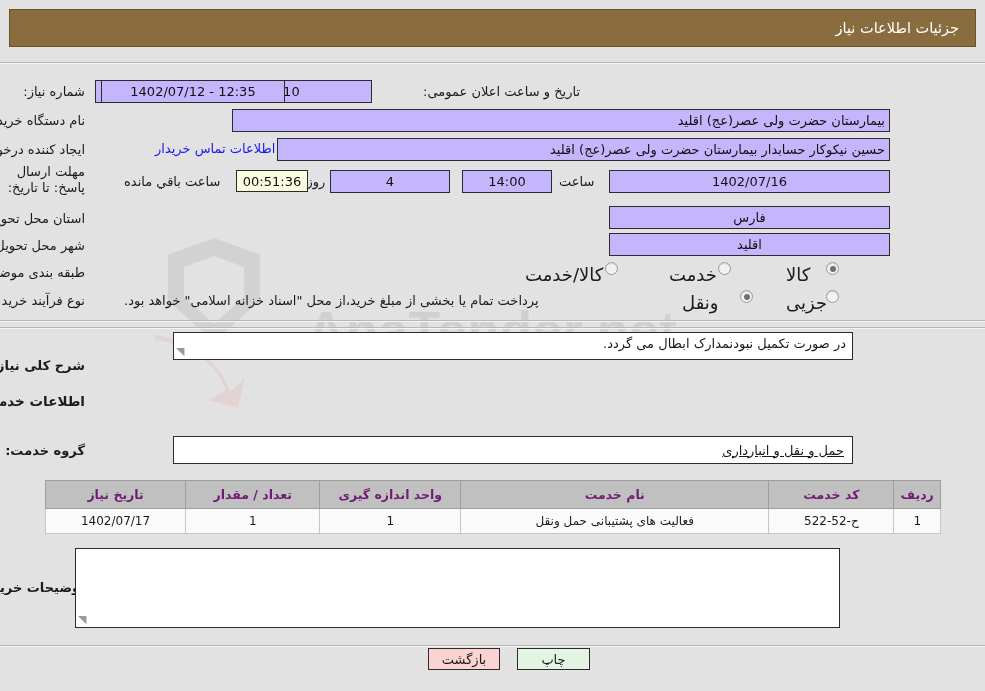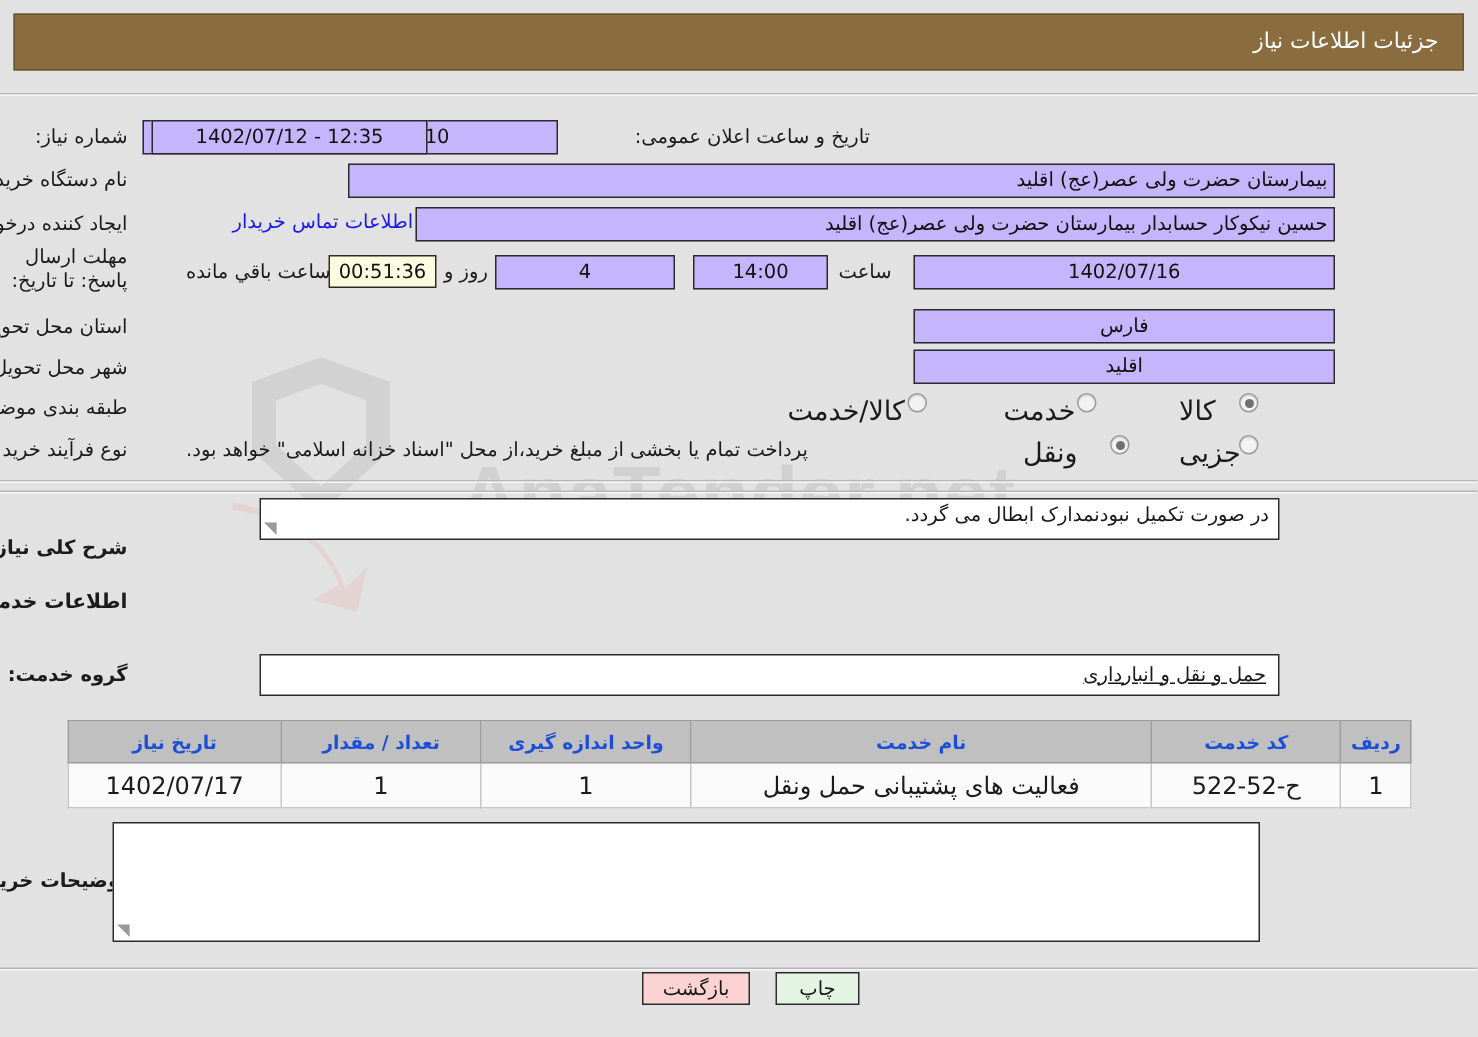--- a/index.html
+++ b/index.html
@@ -180,30 +180,30 @@
     z-index: 2;
     font-size: 13px;
     background: #fff;
   }
   table.grid th {
     background: #c0c0c0;
     border: 1px solid #9d9d9d;
     font-weight: bold;
     font-size: 12.5px;
     padding: 6px 4px;
-    color: #1d4ed8;
+    color: #701a75;
     text-align: center;
   }
   table.grid td {
     background: #fafafa;
     border: 1px solid #c6c6c6;
     padding: 5px 4px;
     text-align: center;
     color: #1b1b1b;
-    font-size: 16px;
+    font-size: 12px;
   }
 
   
   .heading {
     position: absolute;
     font-size: 13.5px;
     font-weight: bold;
     color: #1b1b1b;
     white-space: nowrap;
     z-index: 2;
@@ -255,21 +255,21 @@
 <div class="lbl" style="right:900px; top:142px;">ایجاد کننده درخواست:</div>
 <div class="box rightal" style="left:277px; top:138px; width:613px; height:23px;">حسین نیکوکار حسابدار بیمارستان حضرت ولی عصر(عج) اقلید</div>
 <div class="link" style="left:155px; top:141px;">اطلاعات تماس خریدار</div>
 
 <div class="lbl wrap" style="right:900px; top:164px; width:88px; text-align:right;">مهلت ارسال پاسخ: تا تاریخ:</div>
 <div class="box ltr" style="left:609px; top:170px; width:281px; height:23px;">1402/07/16</div>
 <div class="lbl" style="left:559px; top:174px;">ساعت</div>
 <div class="box ltr" style="left:462px; top:170px; width:90px; height:23px;">14:00</div>
 <div class="box ltr" style="left:330px; top:170px; width:120px; height:23px;">4</div>
 <div class="lbl" style="left:296px; top:174px;">روز و</div>
-<div class="box ltr yellow" style="left:219px; top:170px; width:72px; height:22px;">00:51:36</div>
+<div class="box ltr yellow" style="left:236px; top:170px; width:72px; height:22px;">00:51:36</div>
 <div class="lbl" style="left:124px; top:174px;">ساعت باقي مانده</div>
 
 <div class="lbl" style="right:900px; top:211px;">استان محل تحویل:</div>
 <div class="box" style="left:609px; top:206px; width:281px; height:23px;text-align:right;">فارس</div>
 
 <div class="lbl" style="right:900px; top:238px;">شهر محل تحویل:</div>
 <div class="box" style="left:609px; top:233px; width:281px; height:23px;">اقلید</div>
 
 <div class="lbl" style="right:900px; top:265px;">طبقه بندی موضوعی:</div>
 <div class="radio on" style="left:826px; top:262px;"></div>
@@ -326,14 +326,14 @@
 </table>
 
 <div class="lbl bold" style="right:900px; top:580px;">توضیحات خریدار:</div>
 <div class="ta" style="left:75px; top:548px; width:765px; height:80px;">
   <div></div>
   <span class="grip">◥</span>
 </div>
 
 <div class="sep" style="top:645px;"></div>
 
-<div class="btn print" style="left:517px; top:648px; width:56px;">چاپ</div>
+<div class="btn print" style="left:517px; top:648px; width:73px;">چاپ</div>
 <div class="btn back" style="left:428px; top:648px; width:72px;">بازگشت</div>
 
 </body></html>

